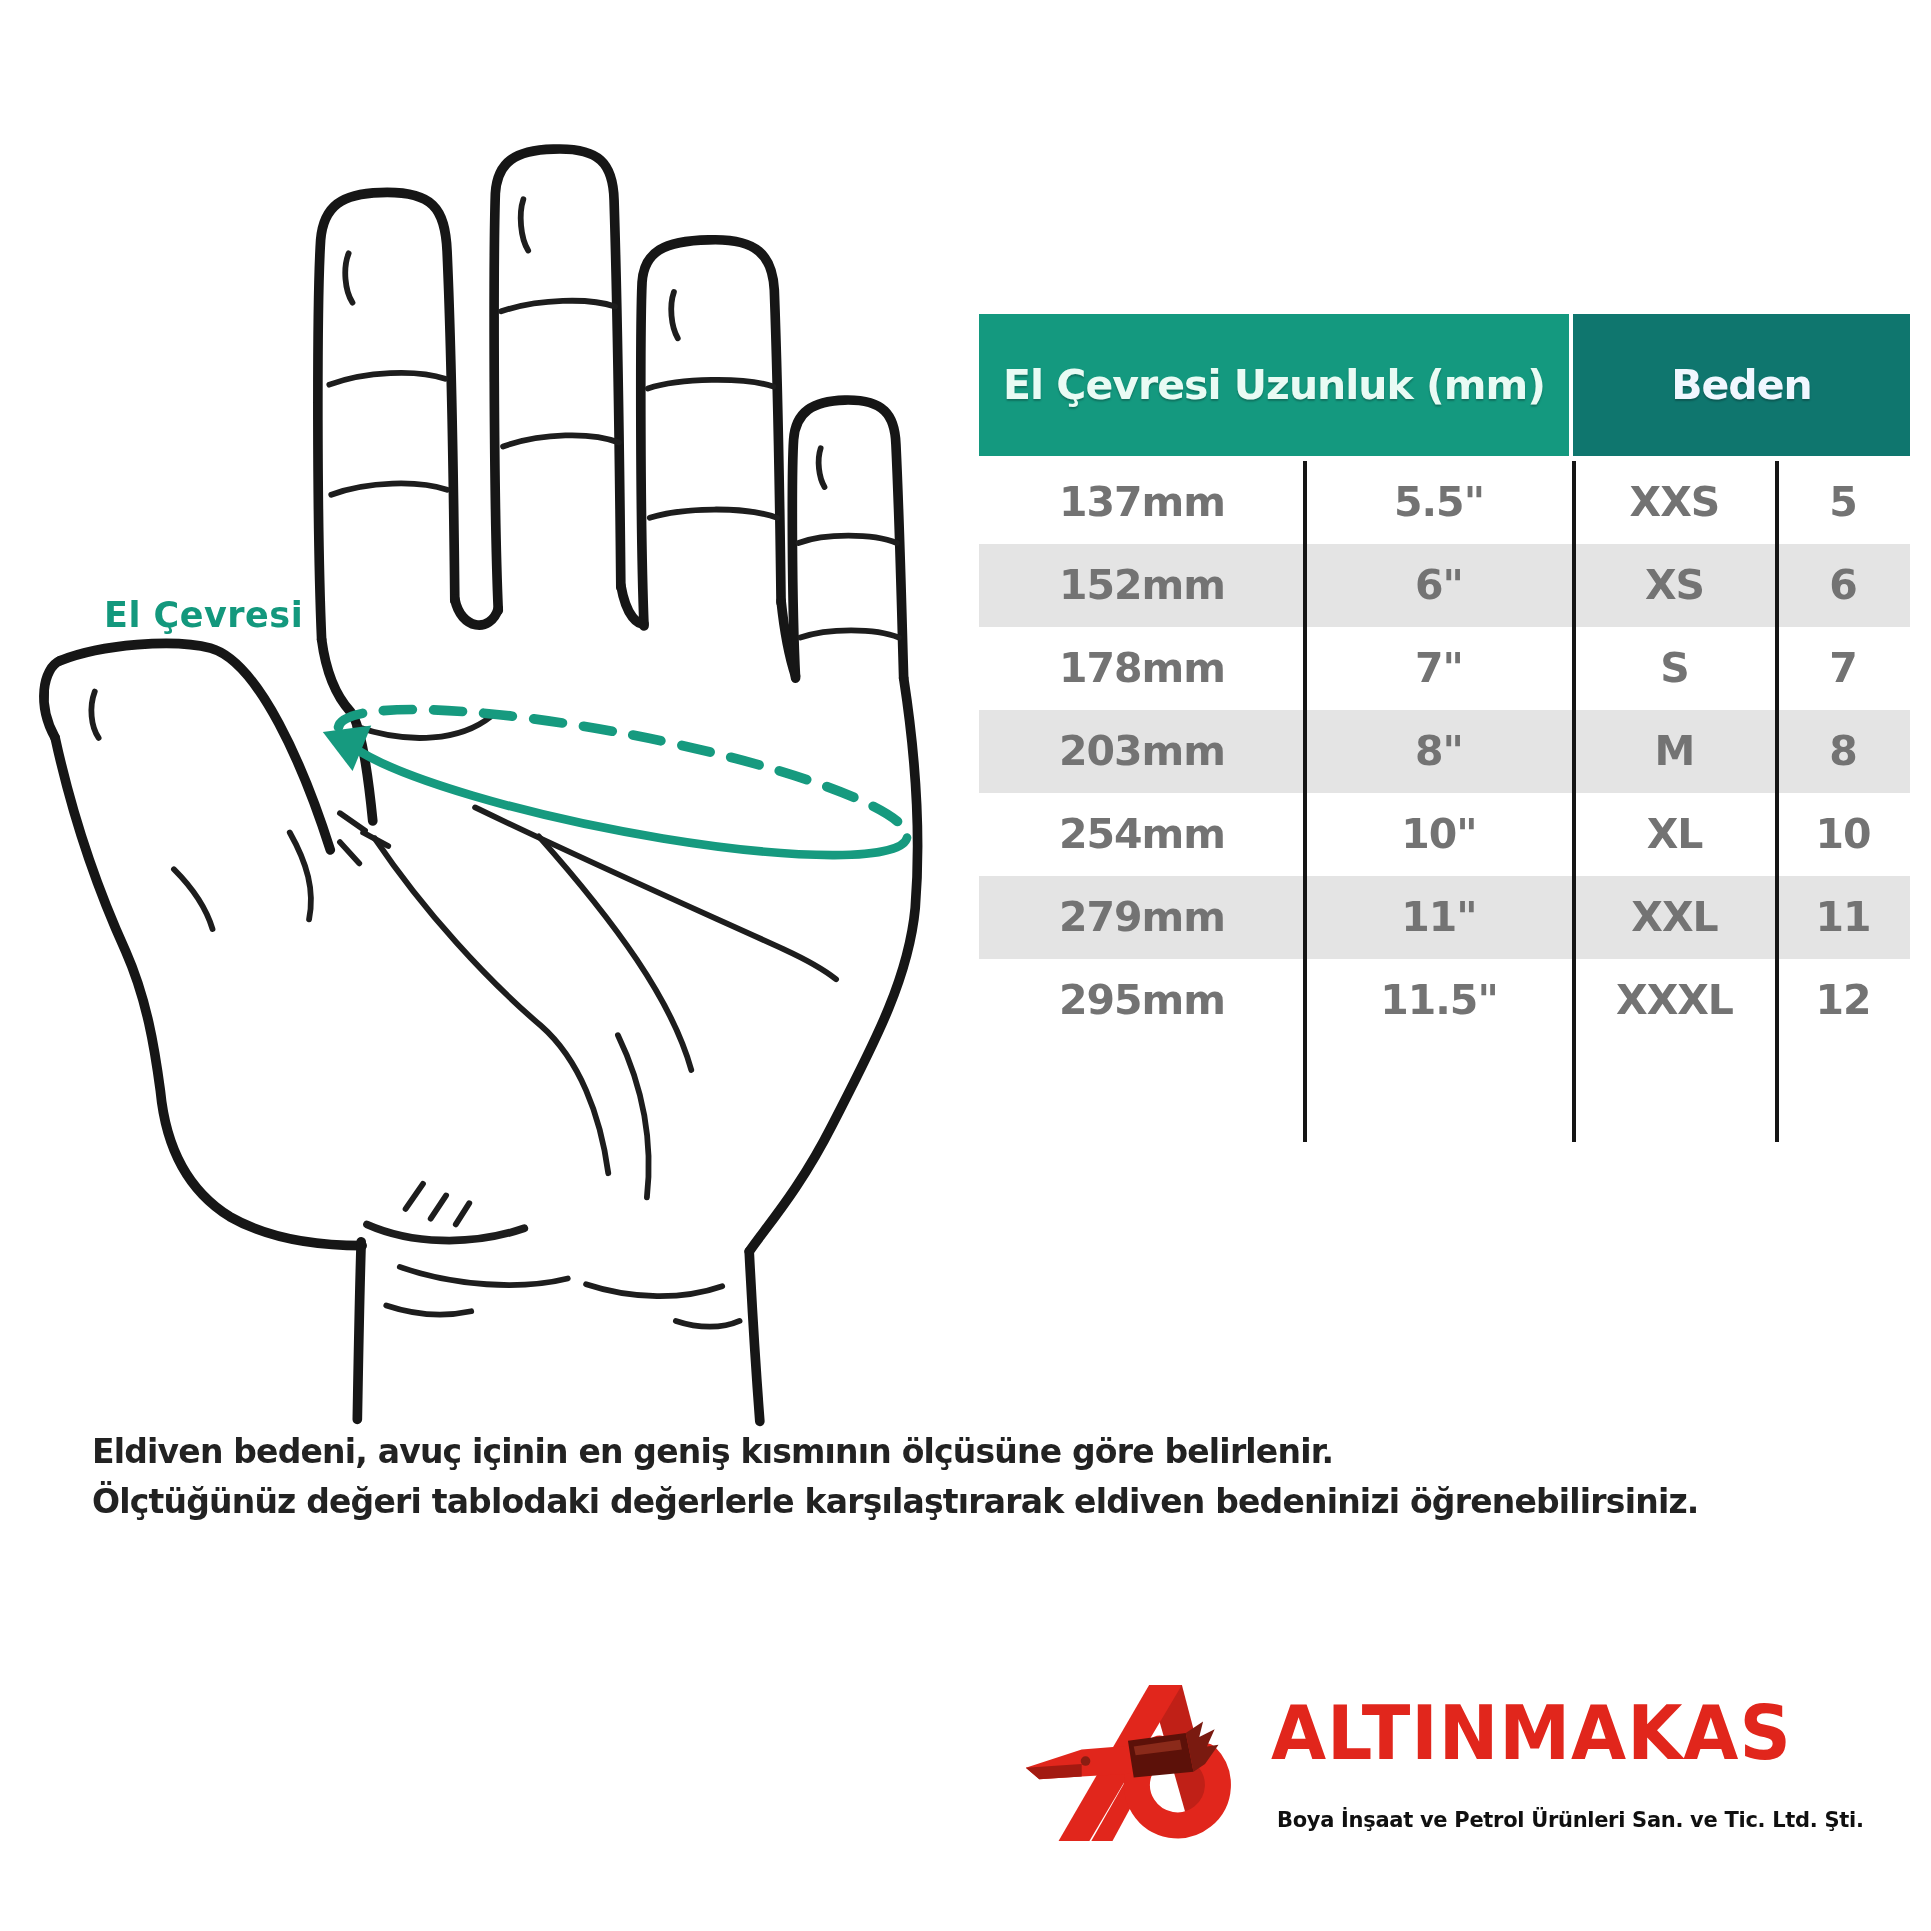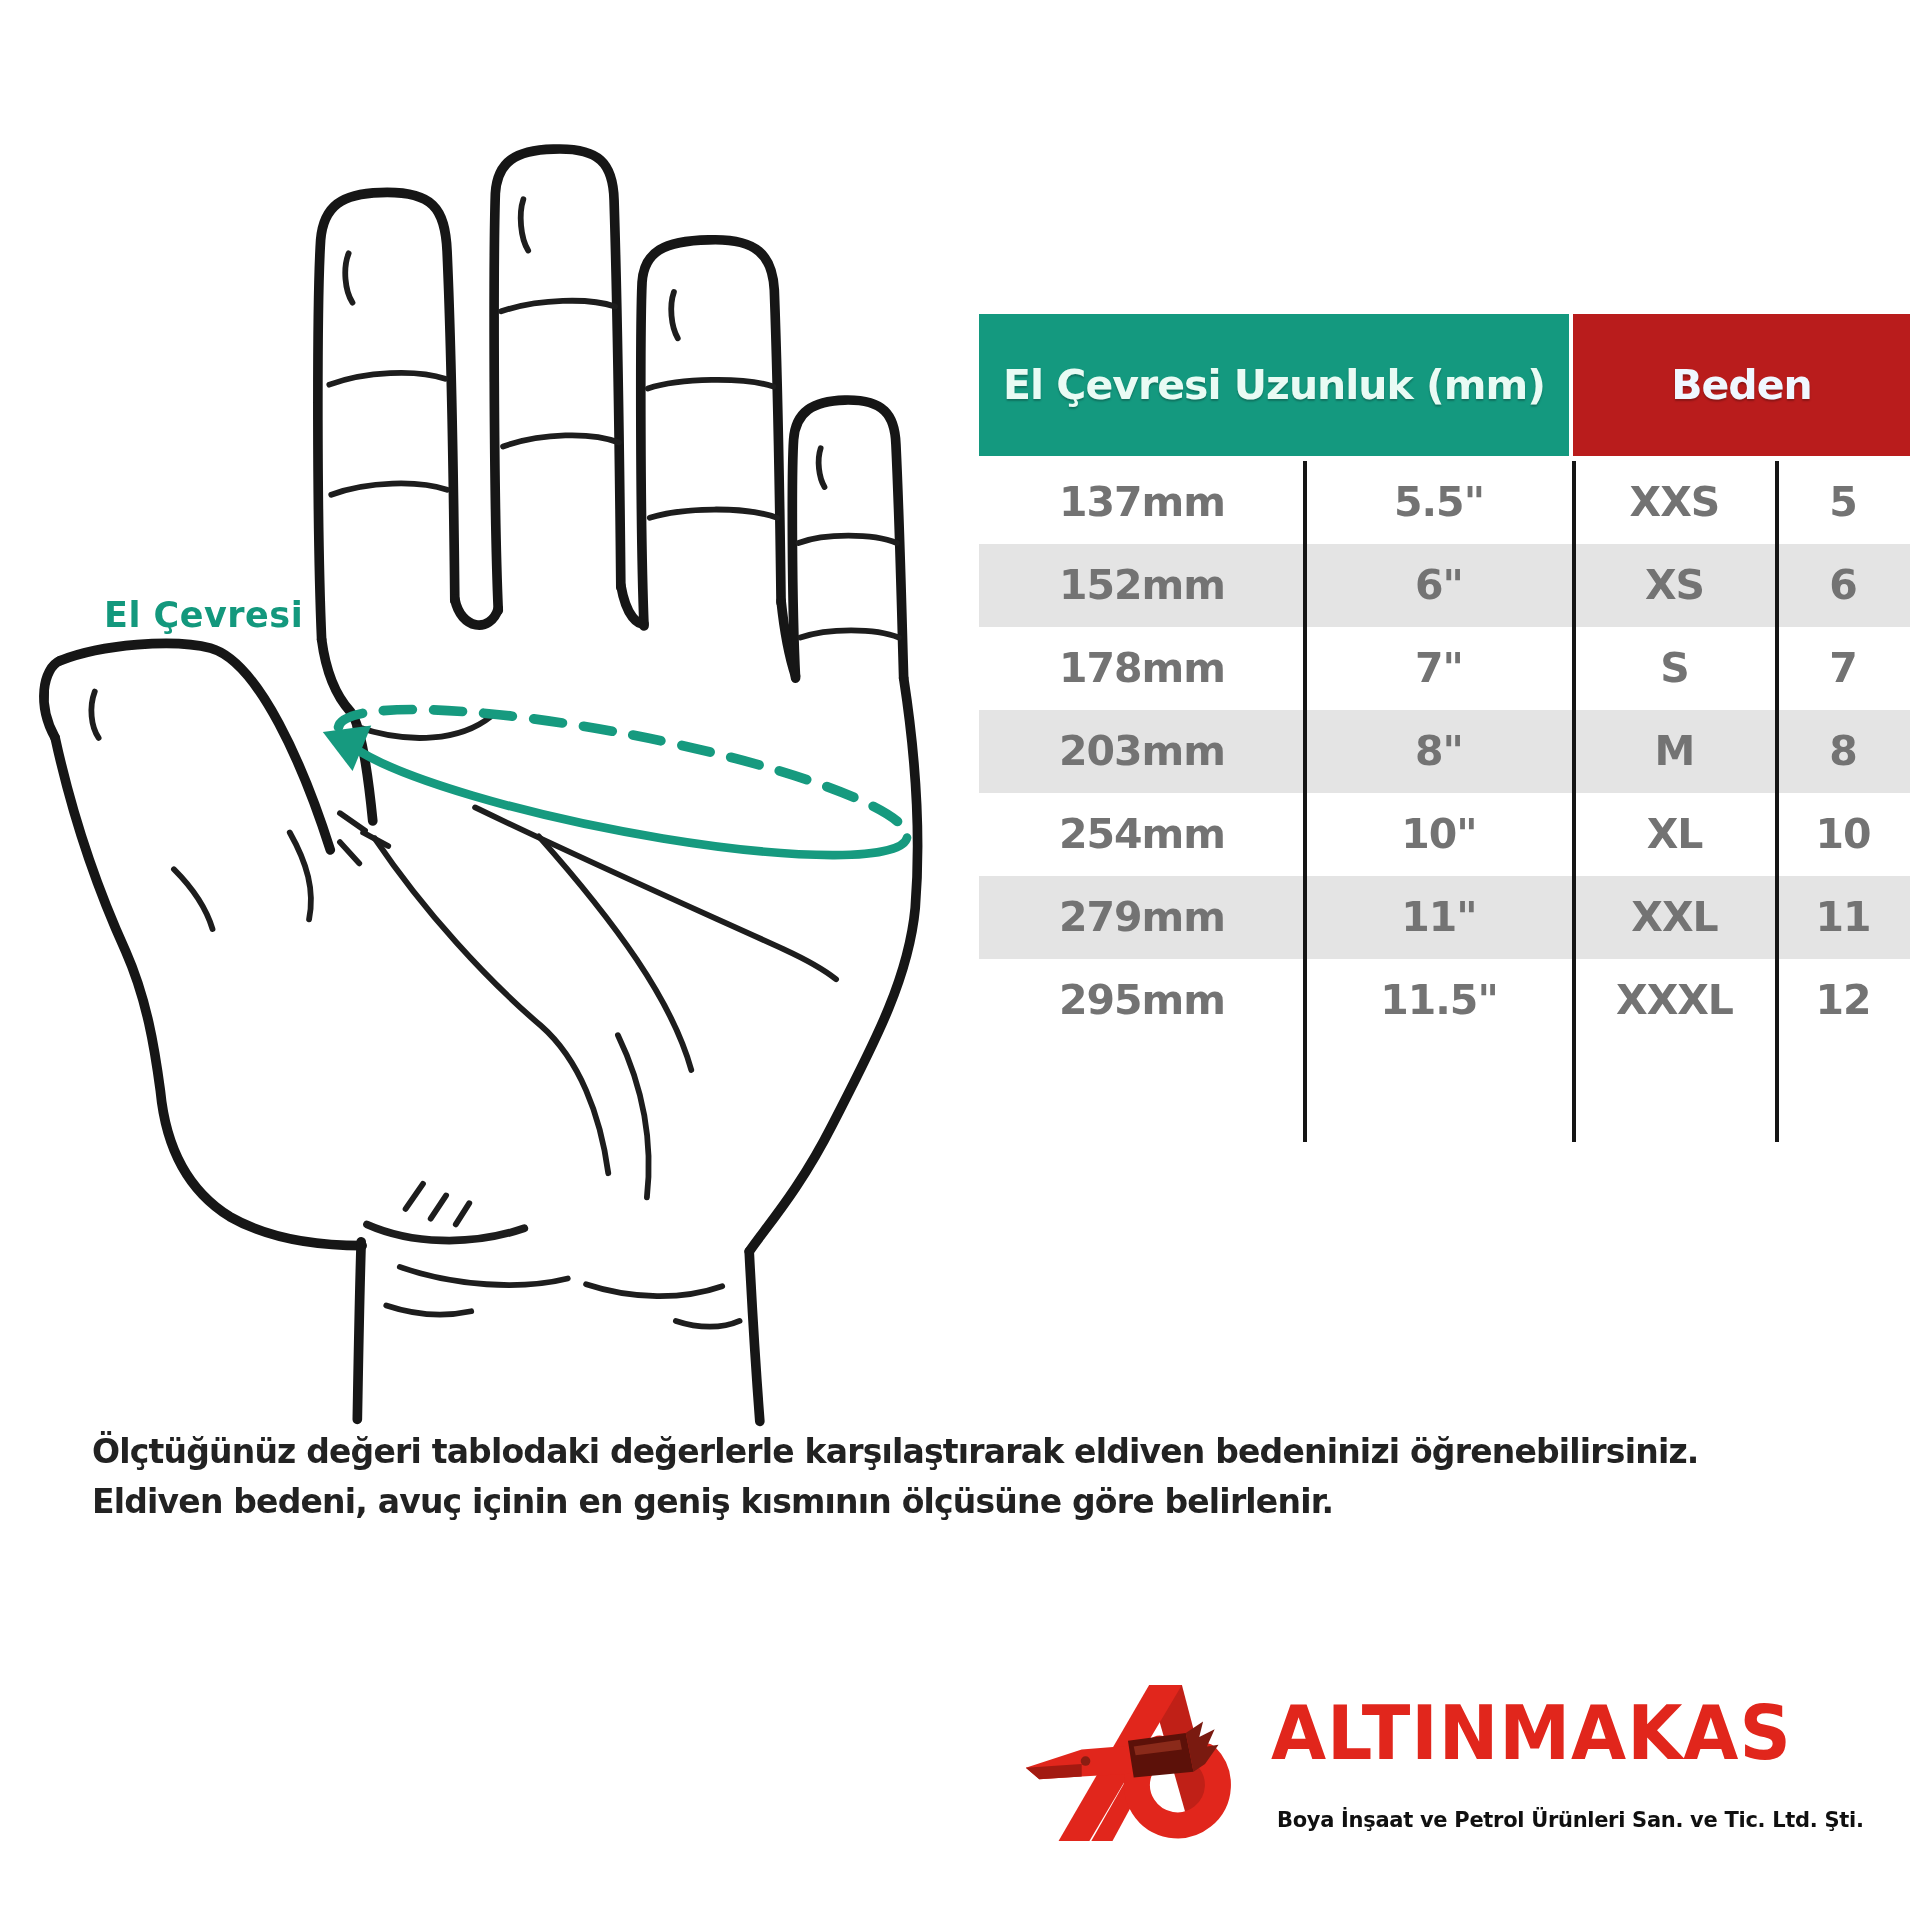--- a/index.html
+++ b/index.html
@@ -19,21 +19,21 @@
 
   
   .size-table{position:absolute;left:979px;top:314px;width:931px;}
   .thead{display:flex;gap:4px;height:142px;margin-bottom:4.8px;}
   .th{
     display:flex;align-items:center;justify-content:center;
     font-weight:bold;font-size:41px;letter-spacing:-1px;
     text-shadow:0 1.9px 1.9px rgba(0,0,0,0.25);
   }
   .th-measure{width:590px;background:#14997f;color:#e9fbf4;}
-  .th-size{flex:1;background:#b91c1c;color:#f0f7ff;}
+  .th-size{flex:1;background:#0f766e;color:#f0f7ff;}
   .tbody{position:relative;}
   .tr{display:flex;height:83px;}
   .tr:nth-child(even){background:#e4e4e4;}
   .td{
     display:flex;align-items:center;justify-content:center;
     font-size:41px;font-weight:bold;color:#737373;letter-spacing:-1px;
   }
   .col-mm{width:326px;}
   .col-inch{width:268px;}
   .col-size{width:203px;}
@@ -195,22 +195,22 @@
         <div class="td col-size">XXXL</div>
         <div class="td col-num">12</div>
       </div>
       <div class="vline vline-1"></div>
       <div class="vline vline-2"></div>
       <div class="vline vline-3"></div>
     </div>
   </div>
 
   <div class="description">
+    <div>Eldiven bedeni, avuç içinin en geniş kısmının ölçüsüne göre belirlenir.</div>
     <div>Ölçtüğünüz değeri tablodaki değerlerle karşılaştırarak eldiven bedeninizi öğrenebilirsiniz.</div>
-    <div>Eldiven bedeni, avuç içinin en geniş kısmının ölçüsüne göre belirlenir.</div>
   </div>
 
   <div class="logo">
     <svg class="logo-mark" viewBox="0 0 260 220" aria-hidden="true">
 
       <path d="M140,30 L174,30 L206,152 L178,164 Z" fill="#c02017"></path>
 
       <path d="M140,30 L174,30 L78,192 L46,192 Z" fill="#e1261c"></path>
 
       <path d="M122,118 L142,118 L102,192 L80,192 Z" fill="#e1261c"></path>

